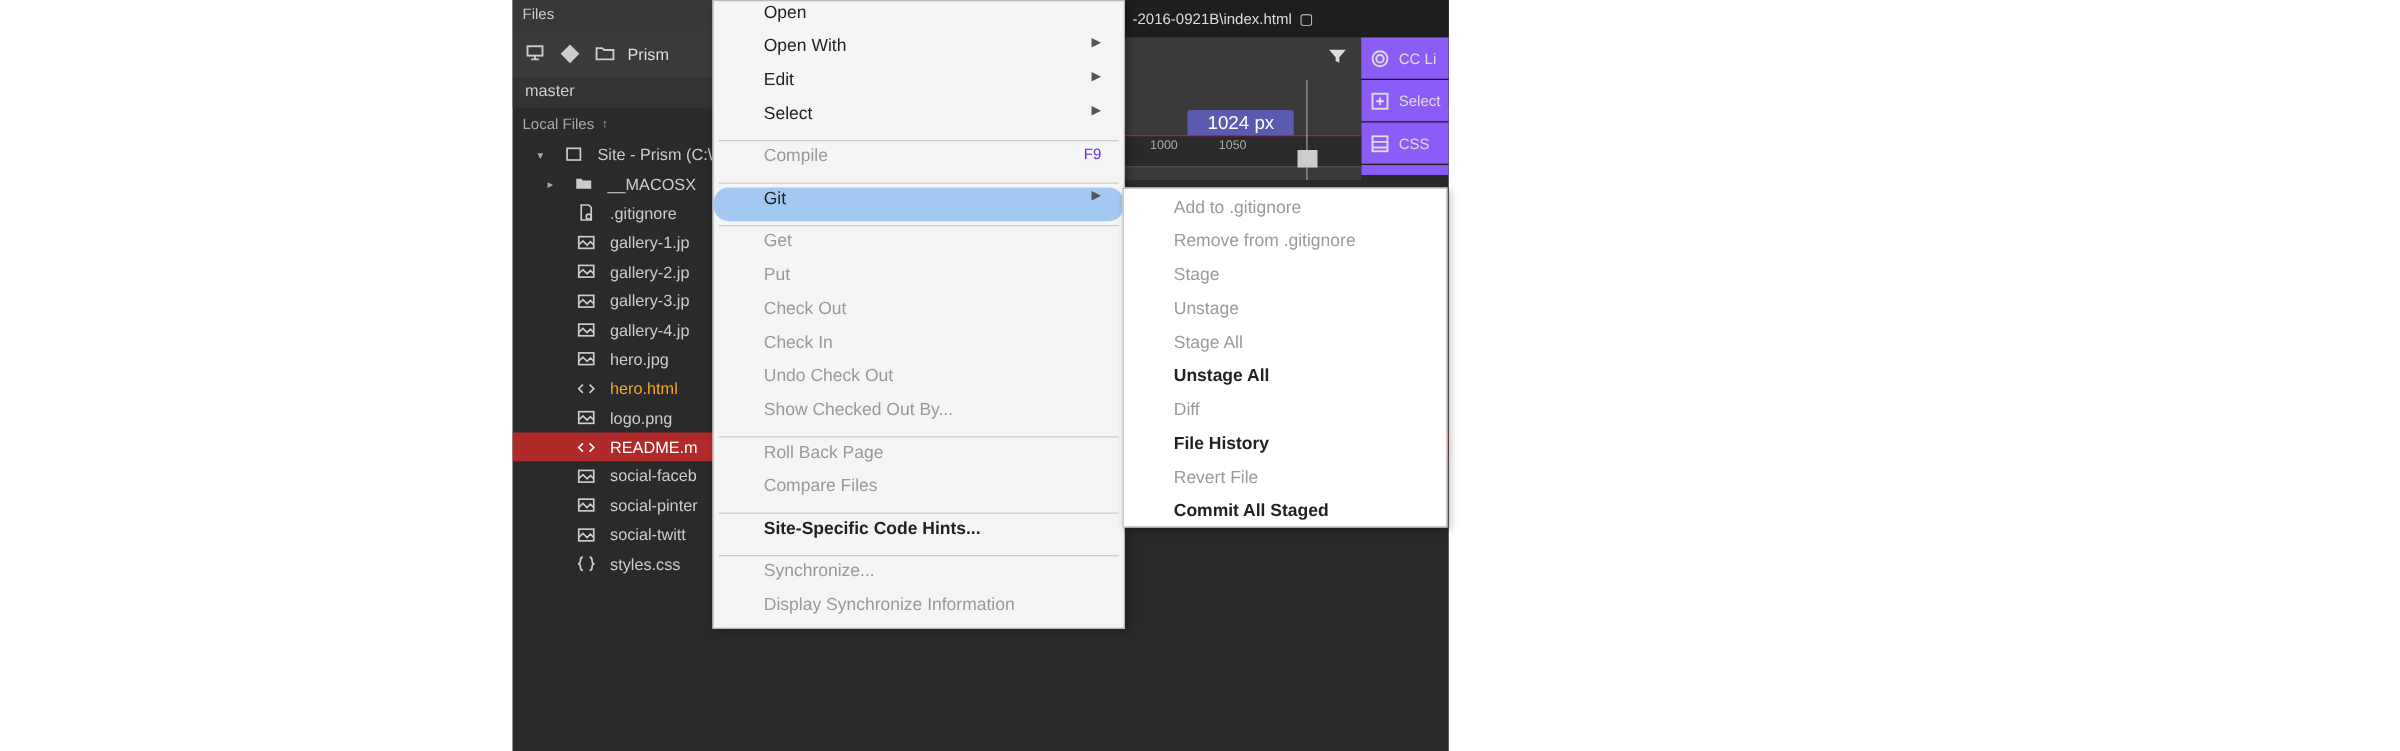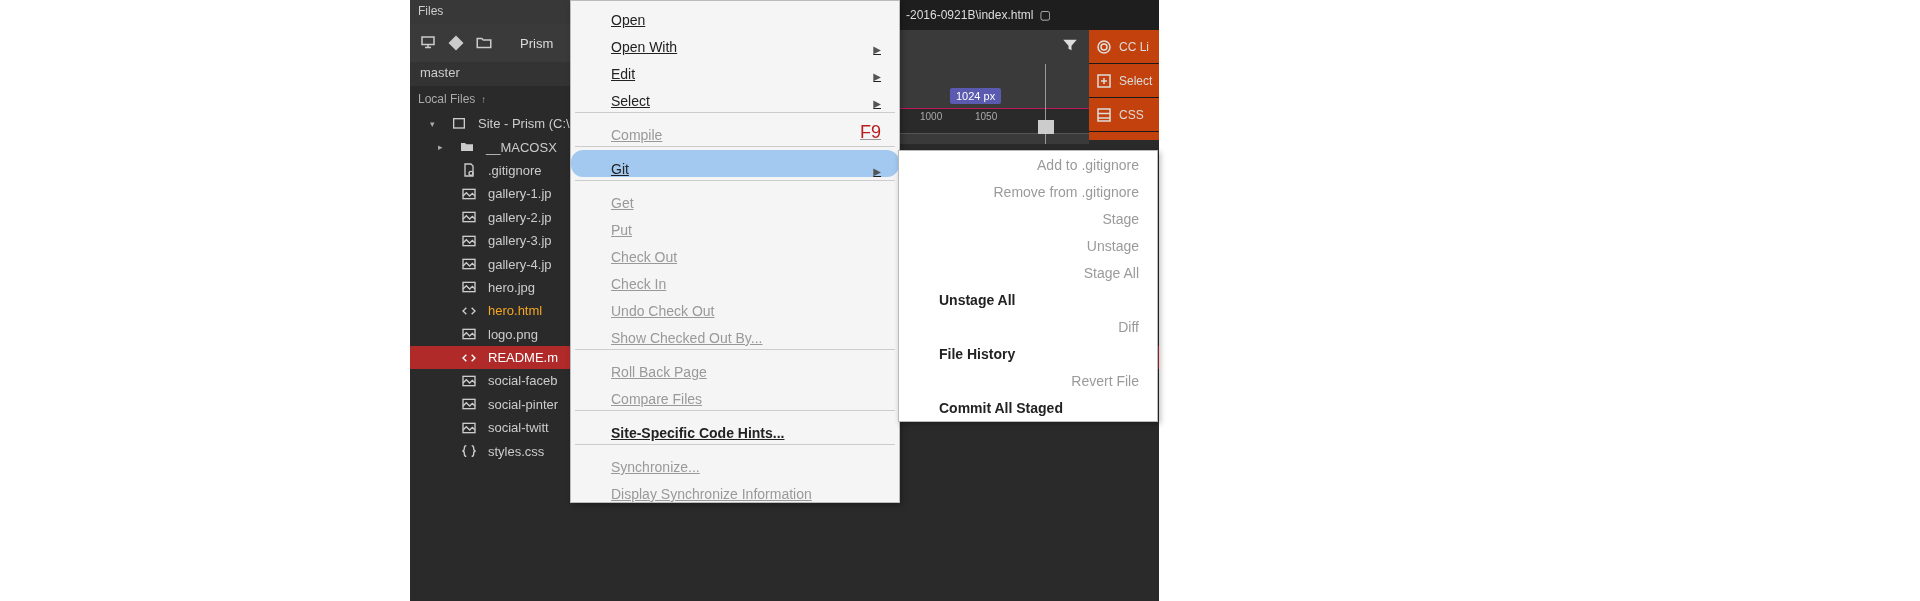--- a/index.html
+++ b/index.html
@@ -26,21 +26,21 @@
 .files-toolbar {
   height: 38px;
   background: #3a3a3a;
   display: flex;
   align-items: center;
   padding: 0 6px;
   gap: 4px;
 }
 .tb-ico { width: 24px; height: 24px; display: flex; align-items: center; justify-content: center; color: #ccc; }
 .tb-ico svg { width: 18px; height: 18px; }
-.folder-label { color: #ddd; font-size: 13px; margin-left: 20px; }
+.folder-label { color: #ddd; font-size: 13px; margin-left: 2px; }
 
 .branch-bar { height: 24px; background: #333; color: #ccc; font-size: 13px; padding: 3px 10px; }
 
 .local-files-header { height: 26px; color: #aaa; font-size: 12px; padding: 5px 8px; display: flex; align-items: center; gap: 6px; }
 .sort-arrow { font-size: 10px; }
 
 .tree { color: #ccc; font-size: 13px; }
 .tree-row { height: 23.4px; display: flex; align-items: center; padding-left: 20px; gap: 10px; white-space: nowrap; }
 .tree-row.level1 { padding-left: 28px; }
 .tree-row.level2 { padding-left: 50px; }
@@ -56,21 +56,21 @@
   position: absolute;
   left: 490px; top: 0; right: 0; height: 30px;
   background: #1e1e1e; color: #ddd; font-size: 12px;
   display: flex; align-items: center; padding: 0 6px; gap: 6px;
 }
 .close-x { color: #ccc; }
 
 .side-panels {
   position: absolute;
   right: 0; top: 30px; width: 70px; height: 110px;
-  background: #c2410c; color: #ddd; font-size: 12px;
+  background: #8b5cf6; color: #ddd; font-size: 12px;
 }
 .sp-row { height: 34px; display: flex; align-items: center; gap: 6px; padding: 0 6px; border-bottom: 1px solid #1a1a1a; }
 .sp-row svg { width: 18px; height: 18px; }
 
 .doc-toolbar {
   position: absolute;
   left: 490px; top: 30px; right: 70px; height: 34px;
   background: #3a3a3a; display: flex; align-items: center; justify-content: flex-end; padding: 0 10px;
 }
 .filter-ico { color: #ddd; }
@@ -82,57 +82,57 @@
   background: #3a3a3a;
 }
 .ruler-line {
   position: absolute; left: 0; right: 0; top: 44px; height: 26px;
   background: #2a2a2a; border-top: 1px solid #be185d; border-bottom: 1px solid #555;
   color: #aaa; font-size: 10px;
 }
 .ruler-tick { position: absolute; top: 2px; }
 .size-badge {
   position: absolute; top: 24px; left: 50px; background: #5a5ab0; color: #fff;
-  font-size: 11px; padding: 2px 6px; border-radius: 2px;
+  font-size: 15px; padding: 2px 16px; border-radius: 2px;
 }
 .caret-line { position: absolute; left: 145px; top: 0; bottom: 0; width: 1px; background: #999; }
 .caret-handle { position: absolute; left: 138px; top: 56px; width: 16px; height: 14px; background: #ccc; }
 
 .context-menu {
   position: absolute;
   left: 570px; top: 0;
   width: 330px;
   background: #f5f5f5;
   border: 1px solid #bbb;
   box-shadow: 2px 2px 6px rgba(0,0,0,0.3);
   font-size: 14px;
   color: #222;
   z-index: 10;
 }
-.cm-item { height: 27px; display: flex; align-items: flex-end; justify-content: space-between; padding: 0 18px 0 40px; text-decoration: underline; }
+.cm-item { height: 27px; display: flex; align-items: flex-start; justify-content: space-between; padding: 0 18px 0 40px; }
 .cm-item.hover { background: #a3c9f0; border-radius: 12px; }
 .cm-item.disabled { color: #999; }
 .cm-item.bold { font-weight: 600; }
 .cm-sep { height: 1px; background: #ccc; margin: 3px 4px; }
 .cm-arrow { color: #555; font-size: 10px; }
-.cm-key { color: #b91c1c; font-size: 18px; }
+.cm-key { color: #6d28d9; font-size: 12px; }
 
 .submenu {
   position: absolute;
   left: 898px; top: 150px;
   width: 260px;
   background: #fff;
   border: 1px solid #bbb;
   box-shadow: 2px 2px 6px rgba(0,0,0,0.3);
   font-size: 14px;
   color: #222;
   z-index: 11;
 }
 .sm-item { height: 27px; display: flex; align-items: center; padding: 0 18px 0 40px; }
-.sm-item.disabled { color: #9a9a9a; justify-content: flex-end; }
+.sm-item.disabled { color: #9a9a9a; }
 .sm-item.bold { font-weight: 600; }
 </style>
 </head>
 <body>
 
 <div class="app">
 
   <div class="files-header">Files</div>
 
   <div class="files-toolbar">

